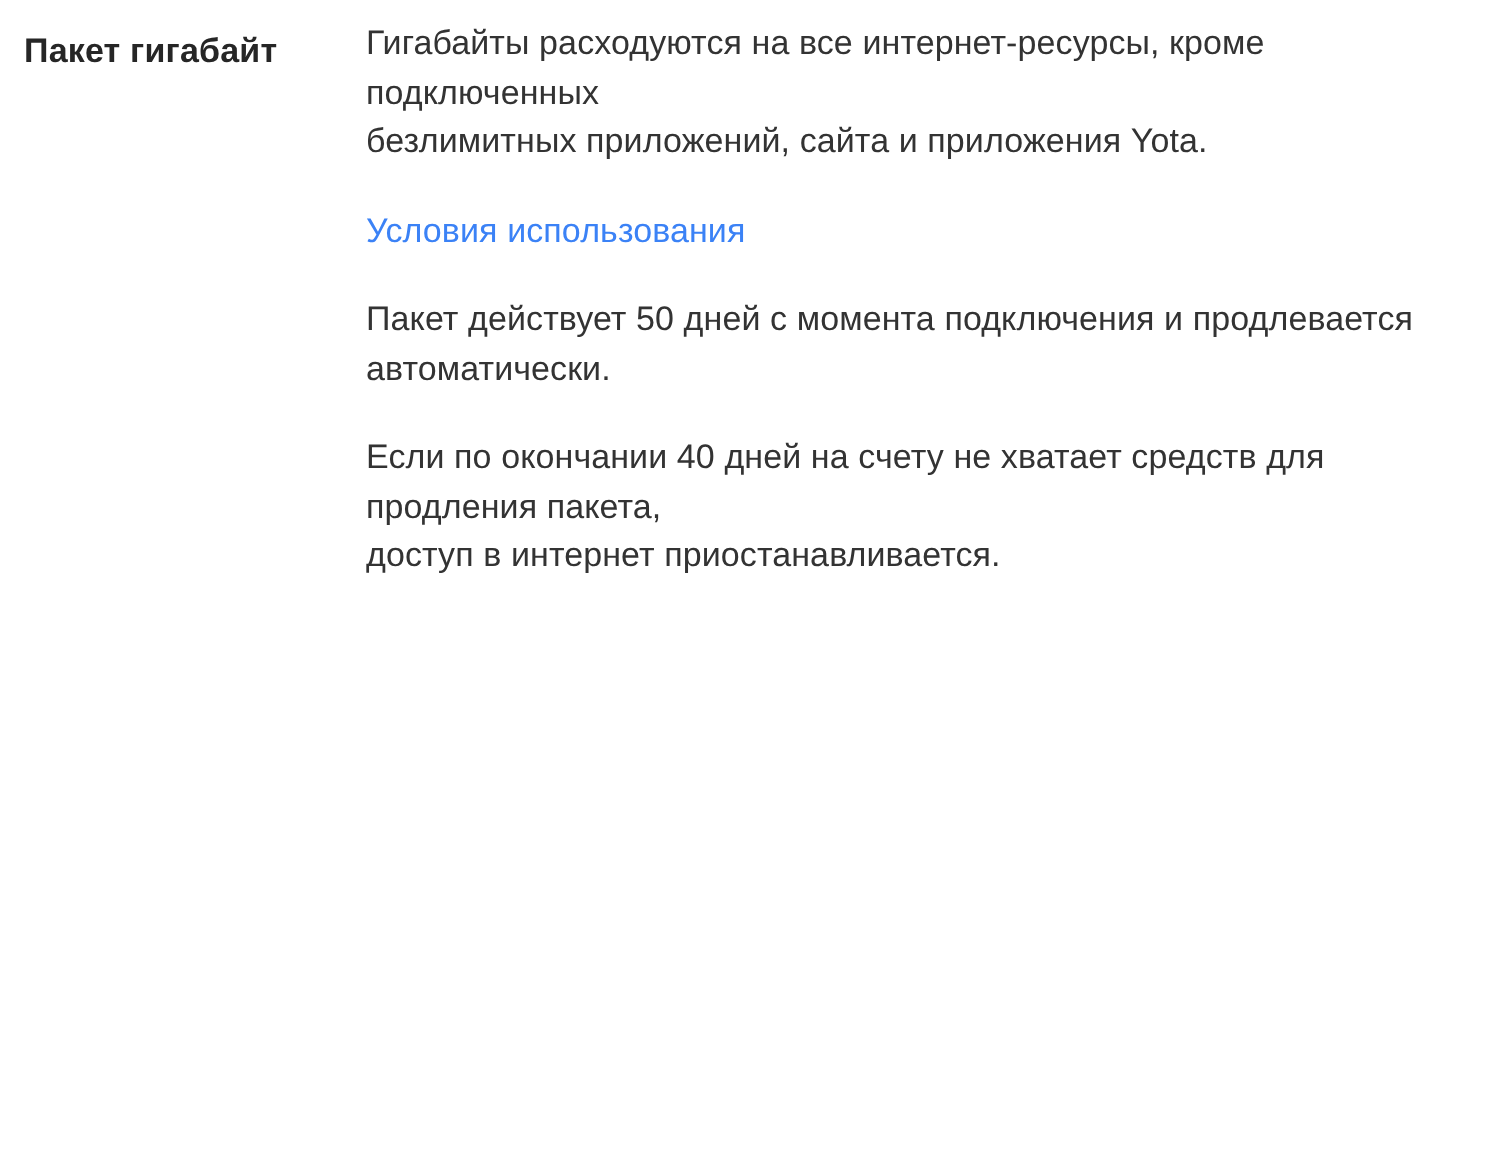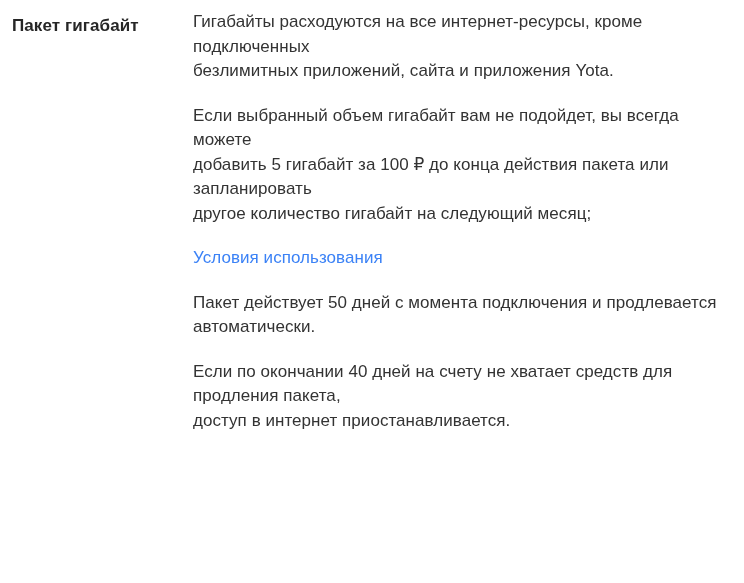--- a/index.html
+++ b/index.html
@@ -33,21 +33,21 @@
     font-weight: 700;
     color: #262626;
     letter-spacing: 0.1px;
   }
   .right-col {
     flex: 1 1 auto;
     max-width: 555px;
     box-sizing: border-box;
   }
   .para {
-    margin: 0 0 20px 12px;
+    margin: 0 0 20px 2px;
     font-size: 17px;
     line-height: 24.5px;
     color: #333333;
     white-space: pre-line;
     letter-spacing: 0.05px;
   }
   .para.subheading {
     color: #3b82f6;
   }
 </style>
@@ -58,23 +58,20 @@
   <div class="section-row">
 
     <div class="left-col">
       <h3 class="section-title">Пакет гигабайт</h3>
     </div>
 
     <div class="right-col">
       <p class="para">Гигабайты расходуются на все интернет-ресурсы, кроме подключенных
 безлимитных приложений, сайта и приложения Yota.</p>
 
-      <p class="para">Если выбранный объем гигабайт вам не подойдет, вы всегда можете
-добавить 5 гигабайт за 100 ₽ до конца действия пакета или запланировать
-другое количество гигабайт на следующий месяц;</p>
 
       <p class="para subheading">Условия использования</p>
 
       <p class="para">Пакет действует 50 дней с момента подключения и продлевается
 автоматически.</p>
 
 
       <p class="para">Если по окончании 40 дней на счету не хватает средств для продления пакета,
 доступ в интернет приостанавливается.</p>
 

